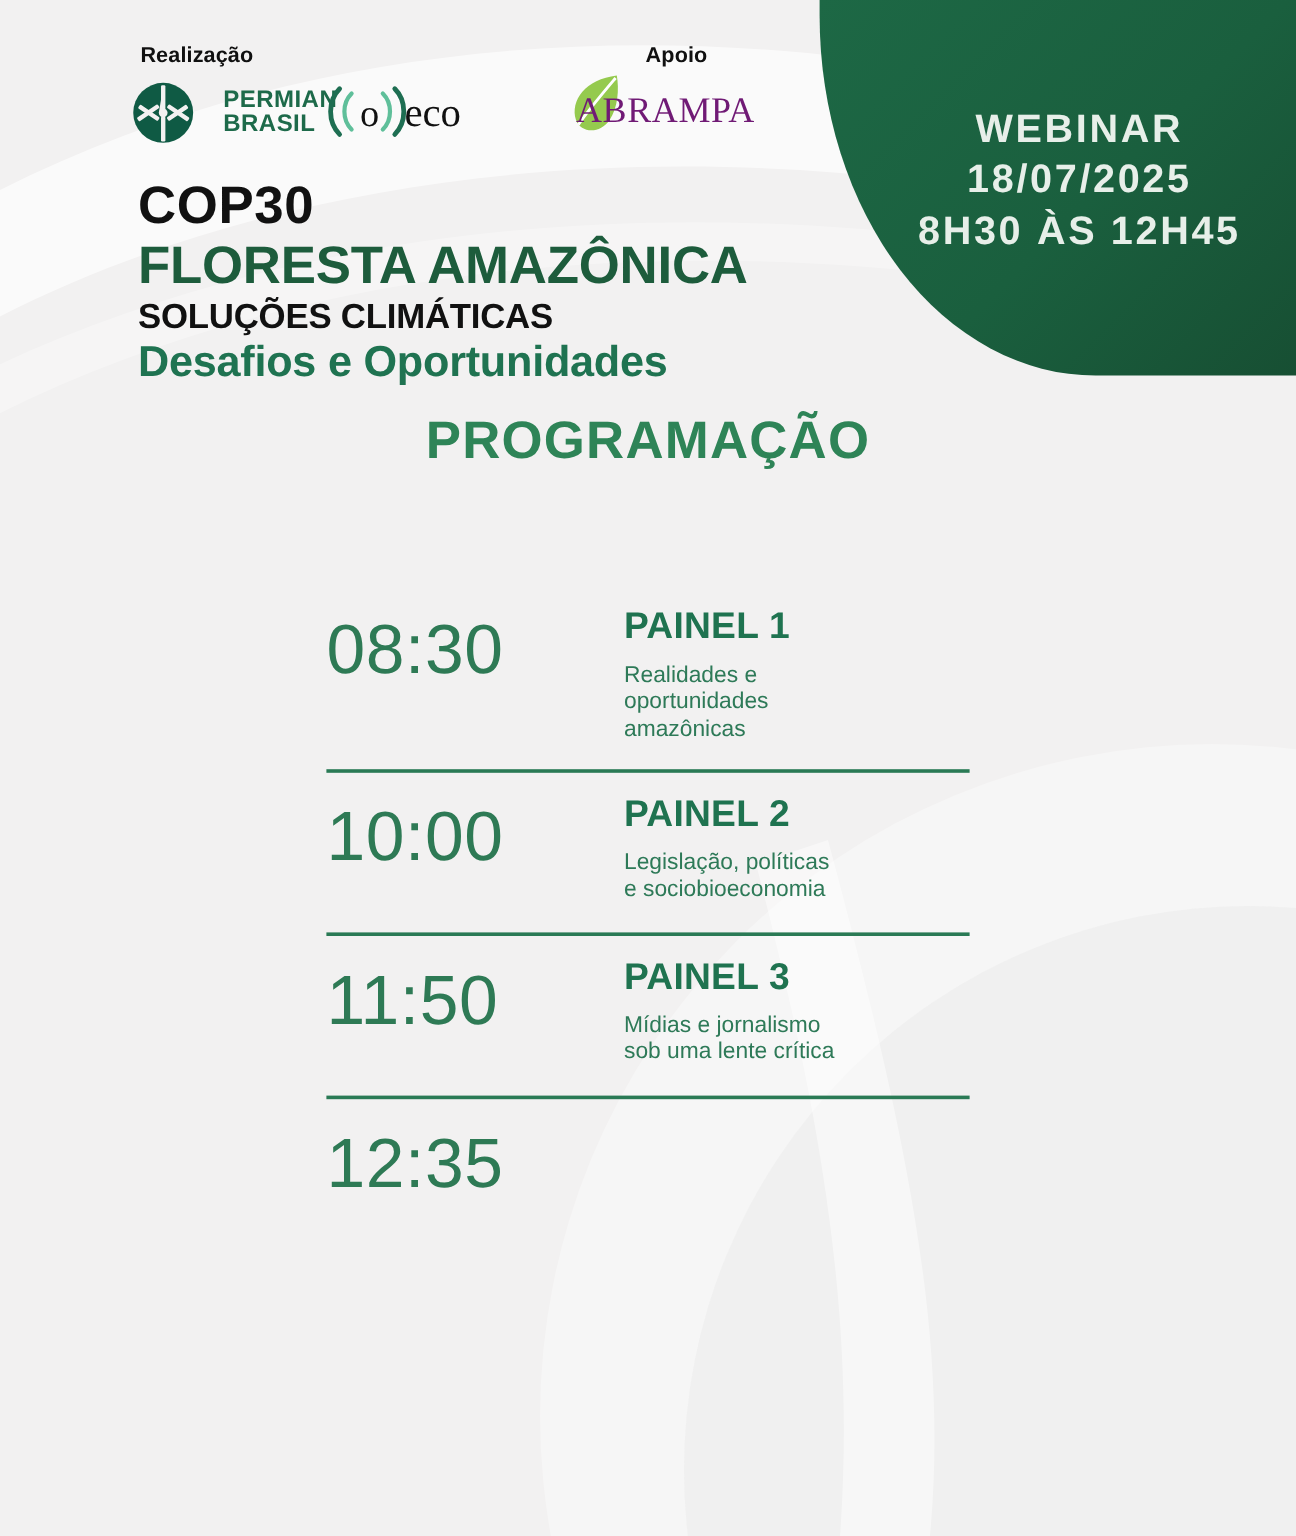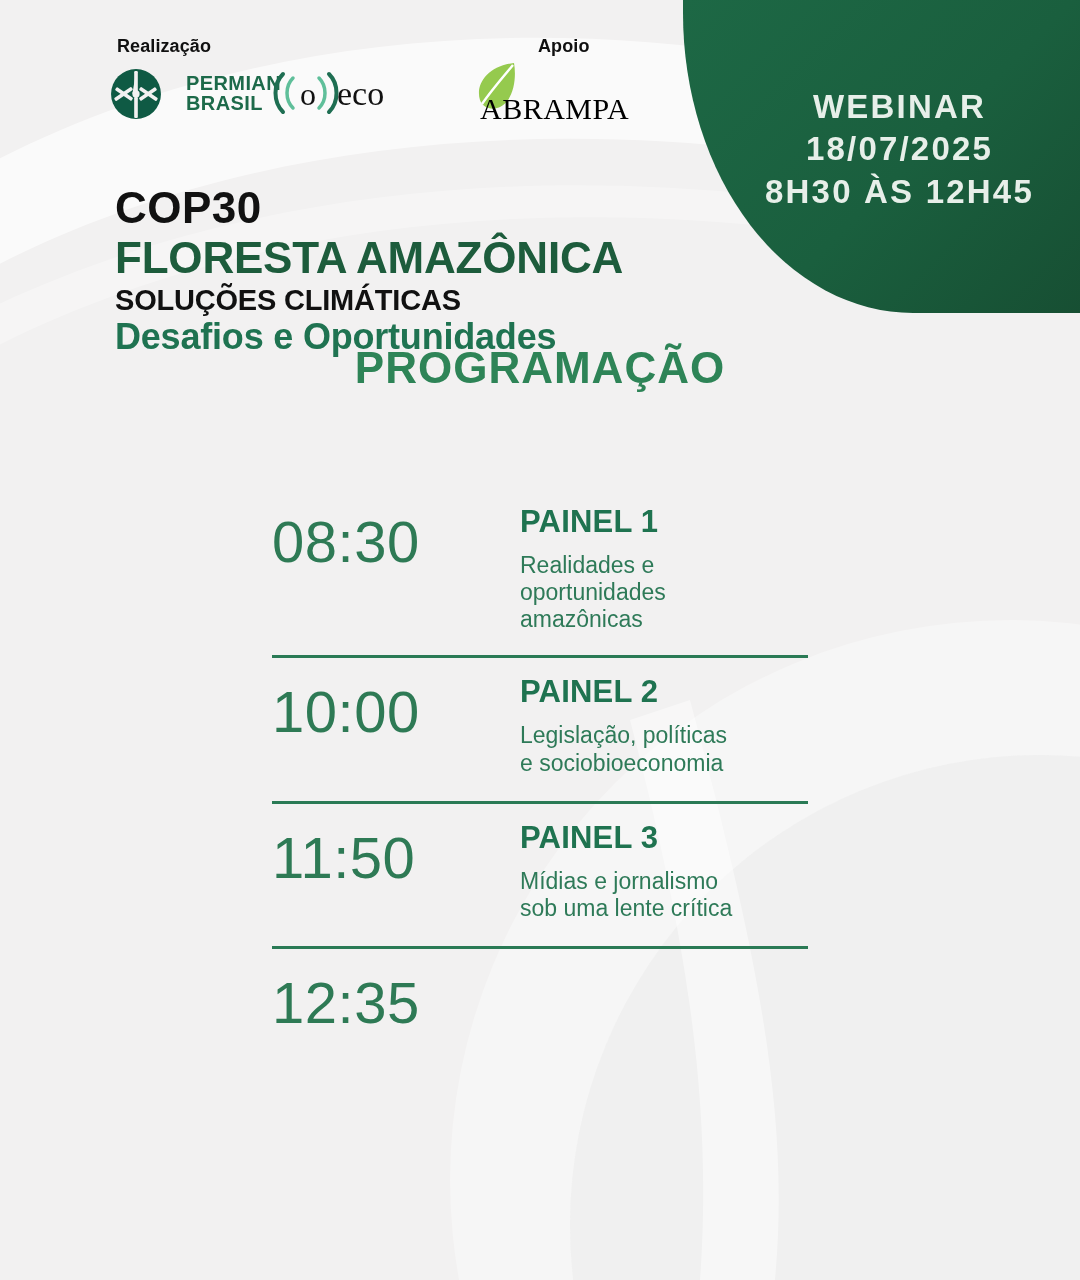--- a/index.html
+++ b/index.html
@@ -118,34 +118,33 @@
     height: 66px;
   }
   .abrampa-leaf {
     position: absolute;
     left: 6px;
     top: 0px;
   }
   .abrampa-word {
     position: absolute;
     left: 12px;
-    top: 32px;
+    top: 16px;
     font-family: "Liberation Serif", serif;
     font-size: 30px;
     letter-spacing: 0.5px;
-    color: #000000;
+    color: #701a75;
   }
 
   
   .title-block {
     position: absolute;
     left: 115px;
     top: 150px;
     z-index: 6;
-    margin-top: 36px;
   }
   .t-line {
     font-family: "Liberation Sans", sans-serif;
     font-weight: 800;
     letter-spacing: -0.2px;
     line-height: 1.0;
     white-space: nowrap;
   }
   .t-cop30 { font-size: 44px; color: #111111; margin-bottom: 6px; letter-spacing: 0.5px; }
   .t-floresta { font-size: 44px; color: #1d5c3c; margin-bottom: 6px; }
@@ -196,21 +195,21 @@
   }
   .sched-body { flex: 1 1 auto; padding-top: 2px; }
   .sched-head {
     font-size: 31px;
     font-weight: 800;
     color: #1f7350;
     letter-spacing: 0.2px;
     margin-bottom: 12px;
   }
   .sched-desc {
-    font-size: 23px;
+    font-size: 19px;
     font-weight: 400;
     color: #2e7a58;
     line-height: 1.18;
     white-space: pre-line;
   }
 
   .row-0 { padding-bottom: 22px; }
   .row-1 { padding-top: 14px; padding-bottom: 24px; }
   .row-2 { padding-top: 14px; padding-bottom: 24px; }
   .row-3 { padding-top: 14px; }

